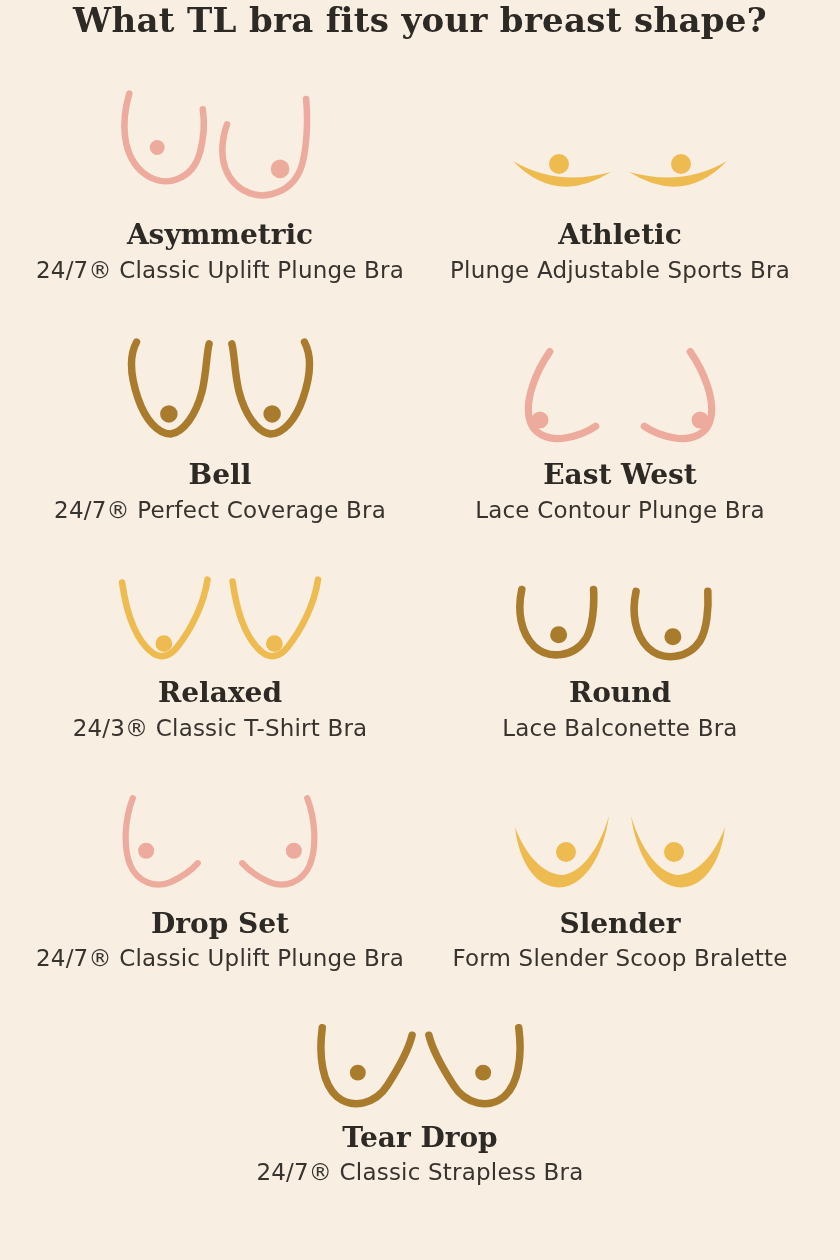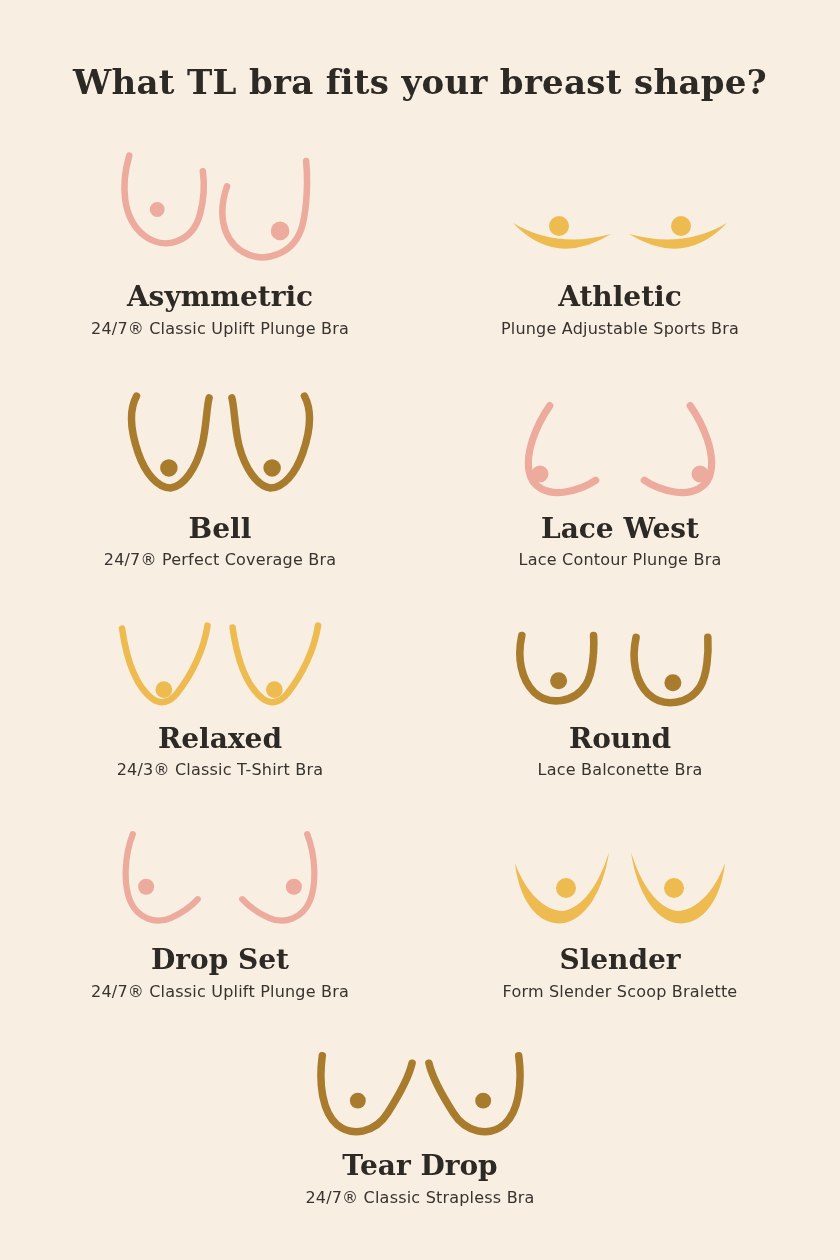--- a/index.html
+++ b/index.html
@@ -2,21 +2,21 @@
 <html><head>
 <meta charset="utf-8">
 <style>
   html, body { margin: 0; padding: 0; }
   body {
     width: 840px; height: 1260px;
     background: #f8eee2;
     overflow: hidden;
     font-family: "DejaVu Sans", "Liberation Sans", sans-serif;
   }
-  .poster { width: 840px; height: 1260px; box-sizing: border-box; padding-top: 62px; }
+  .poster { width: 840px; height: 1260px; box-sizing: border-box; }
   h1.title {
     margin: 0 0 46px 0;
     text-align: center;
     font-family: "DejaVu Serif", "Liberation Serif", serif;
     font-weight: 600;
     font-size: 34px;
     letter-spacing: 0.3px;
     color: #2d2925;
   }
   .grid {
@@ -46,21 +46,21 @@
     margin: 10px 0 0 0;
     font-family: "DejaVu Serif", "Liberation Serif", serif;
     font-weight: 600;
     font-size: 28px;
     line-height: 1.2;
     color: #2d2925;
     text-align: center;
   }
   p.bra-name {
     margin: 5px 0 0 0;
-    font-size: 16px;
+    font-size: 23px;
     line-height: 1.2;
     letter-spacing: 0.2px;
     color: #37332e;
     text-align: center;
   }
   svg { display: block; }
 </style>
 </head>
 <body style="background: rgb(248, 238, 226);">
 
@@ -111,21 +111,21 @@
 
     <div class="cell">
       <div class="iconbox r2">
         <svg width="198" height="101" viewBox="0 0 220 112" style="color: rgb(236, 171, 156);">
           <path d="M 32 5 C 16 28 5 58 9 78 C 12 96 29 104 49 101 C 61 99 73 95 83 88" fill="none" stroke="currentColor" stroke-width="8" stroke-linecap="round"></path>
           <circle cx="21" cy="81" r="9.5" fill="currentColor"></circle>
           <path d="M 188 5 C 204 28 215 58 211 78 C 208 96 191 104 171 101 C 159 99 147 95 137 88" fill="none" stroke="currentColor" stroke-width="8" stroke-linecap="round"></path>
           <circle cx="199" cy="81" r="9.5" fill="currentColor"></circle>
         </svg>
       </div>
-      <h2 class="shape-name">Lace West</h2>
+      <h2 class="shape-name">East West</h2>
       <p class="bra-name">Lace Contour Plunge Bra</p>
     </div>
 
     <div class="cell">
       <div class="iconbox r3">
         <svg width="205" height="91" viewBox="0 0 220 98" style="color: rgb(237, 187, 80);">
           <path d="M 4 8 C 8 36 17 69 37 84 C 45 90 55 88 63 78 C 79 58 92 31 96 5" fill="none" stroke="currentColor" stroke-width="7" stroke-linecap="round"></path>
           <circle cx="49" cy="74" r="9" fill="currentColor"></circle>
           <path d="M 123 7 C 127 35 136 69 156 84 C 164 90 174 88 182 78 C 198 58 211 31 215 5" fill="none" stroke="currentColor" stroke-width="7" stroke-linecap="round"></path>
           <circle cx="168" cy="74" r="9" fill="currentColor"></circle>

